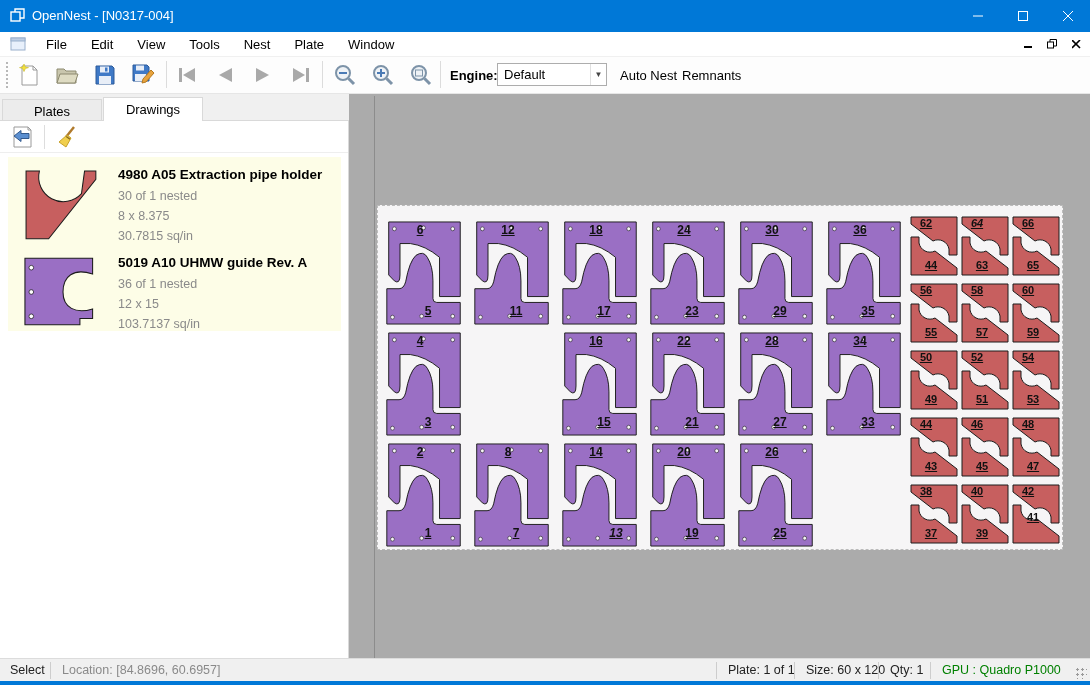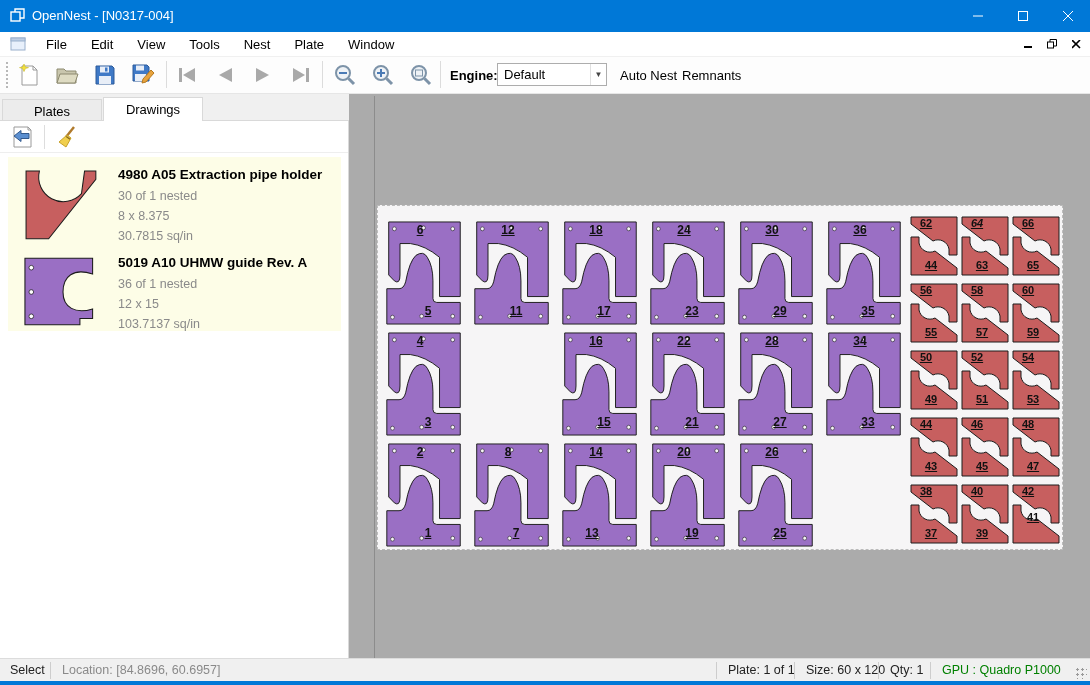--- a/index.html
+++ b/index.html
@@ -332,21 +332,21 @@
       </svg><div class="pnum purple" style="left:20px;top:3px;">16</div><div class="pnum purple" style="left:28px;top:84px;">15</div></div>
     <div class="tile" style="left: 182px; top: 236px; width: 80px; height: 106px;"><svg width="80" height="106" viewBox="0 0 85 108" preserveAspectRatio="none">
         <path d="M5,2 L81,2 L81,78 L59,78 L59,38 Q44,26 28,24 L17,24 L17,56 Q17,66 11,62 L5,56 L5,2 Z" fill="#9a6fc4" stroke="#1c1c1c" stroke-width="1"></path>
         <path d="M3,106 L3,70 L16,70 Q21,70 23,63 Q27,42 34,36 Q42,31 46,38 Q52,47 52,62 L52,80 Q52,84 56,84 L81,84 L81,106 Z" fill="#9a6fc4" stroke="#1c1c1c" stroke-width="1"></path>
         <circle cx="11" cy="9" r="2" fill="#f6f5f6" stroke="#1c1c1c" stroke-width="0.6"></circle>
         <circle cx="42" cy="8" r="2" fill="#f6f5f6" stroke="#1c1c1c" stroke-width="0.6"></circle>
         <circle cx="73" cy="9" r="2" fill="#f6f5f6" stroke="#1c1c1c" stroke-width="0.6"></circle>
         <circle cx="9" cy="99" r="2" fill="#f6f5f6" stroke="#1c1c1c" stroke-width="0.6"></circle>
         <circle cx="40" cy="98" r="2" fill="#f6f5f6" stroke="#1c1c1c" stroke-width="0.6"></circle>
         <circle cx="73" cy="98" r="2" fill="#f6f5f6" stroke="#1c1c1c" stroke-width="0.6"></circle>
-      </svg><div class="pnum purple" style="left:20px;top:3px;">14</div><div class="pnum purple" style="left:16px;top:84px;">13</div></div>
+      </svg><div class="pnum purple" style="left:20px;top:3px;">14</div><div class="pnum purple" style="left:40px;top:84px;font-style:italic;">13</div></div>
     <div class="tile" style="left: 270px; top: 14px; width: 80px; height: 106px;"><svg width="80" height="106" viewBox="0 0 85 108" preserveAspectRatio="none">
         <path d="M5,2 L81,2 L81,78 L59,78 L59,38 Q44,26 28,24 L17,24 L17,56 Q17,66 11,62 L5,56 L5,2 Z" fill="#9a6fc4" stroke="#1c1c1c" stroke-width="1"></path>
         <path d="M3,106 L3,70 L16,70 Q21,70 23,63 Q27,42 34,36 Q42,31 46,38 Q52,47 52,62 L52,80 Q52,84 56,84 L81,84 L81,106 Z" fill="#9a6fc4" stroke="#1c1c1c" stroke-width="1"></path>
         <circle cx="11" cy="9" r="2" fill="#f6f5f6" stroke="#1c1c1c" stroke-width="0.6"></circle>
         <circle cx="42" cy="8" r="2" fill="#f6f5f6" stroke="#1c1c1c" stroke-width="0.6"></circle>
         <circle cx="73" cy="9" r="2" fill="#f6f5f6" stroke="#1c1c1c" stroke-width="0.6"></circle>
         <circle cx="9" cy="99" r="2" fill="#f6f5f6" stroke="#1c1c1c" stroke-width="0.6"></circle>
         <circle cx="40" cy="98" r="2" fill="#f6f5f6" stroke="#1c1c1c" stroke-width="0.6"></circle>
         <circle cx="73" cy="98" r="2" fill="#f6f5f6" stroke="#1c1c1c" stroke-width="0.6"></circle>
       </svg><div class="pnum purple" style="left:20px;top:3px;">24</div><div class="pnum purple" style="left:28px;top:84px;">23</div></div>

